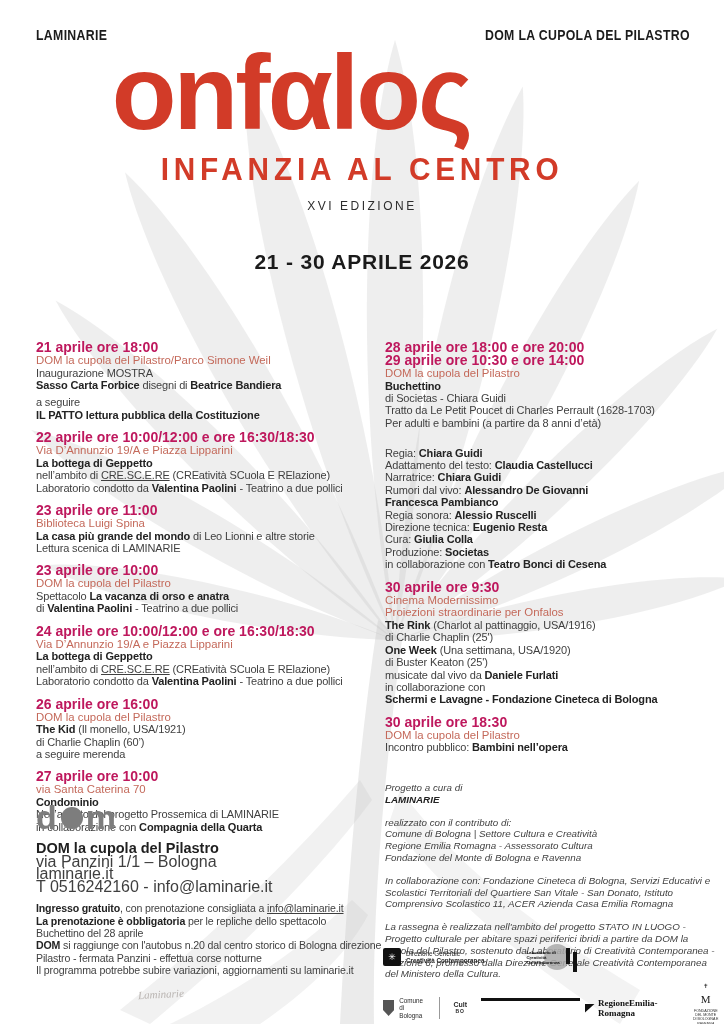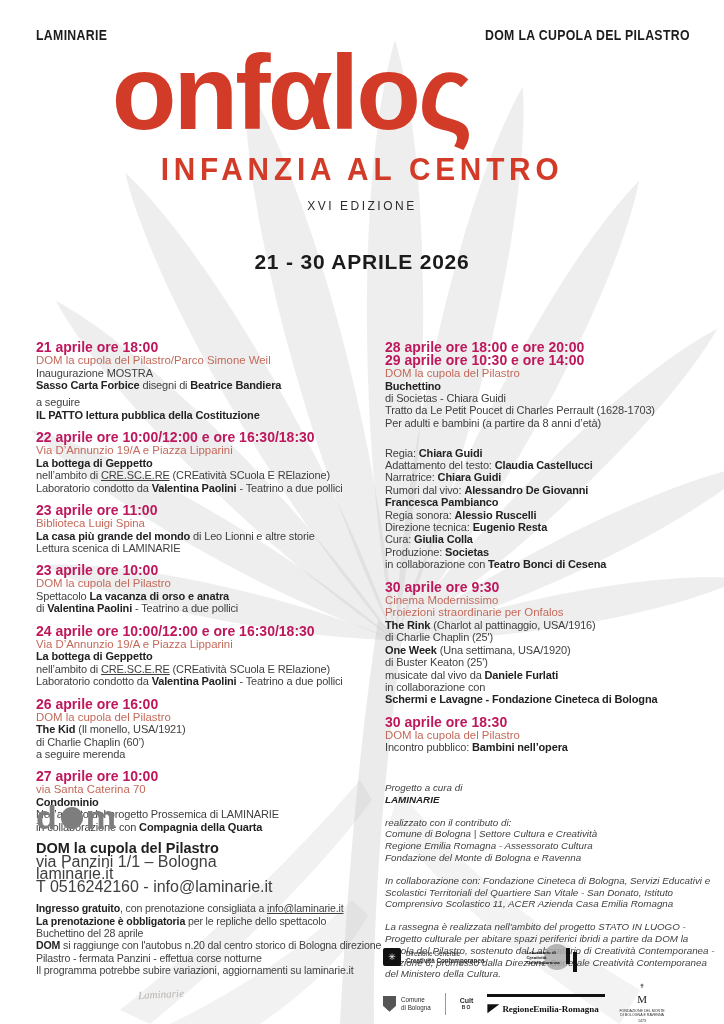--- a/index.html
+++ b/index.html
@@ -66,21 +66,21 @@
   .ptxt .strong{font-weight:bold;}
   .lab-logo{position:relative;width:56px;height:26px;}
   .lab-circle{position:absolute;left:18px;top:0;width:26px;height:26px;border-radius:50%;background:#a9a9a9;opacity:.85;}
   .lab-txt{position:absolute;left:0;top:6px;font-size:4.4px;line-height:5px;font-weight:bold;color:#111;width:30px;}
   .lab-bars{position:absolute;left:40px;top:4px;display:flex;gap:3px;}
   .lab-bars div{width:4px;background:#111;}
   .shield{width:13px;height:16px;background:#555;clip-path:polygon(0 0,100% 0,100% 62%,50% 100%,0 62%);}
   .cult{font-size:7px;line-height:7px;font-weight:bold;text-align:center;}
   .cult .mini{font-size:5px;letter-spacing:1px;}
   .vdiv{width:1px;height:22px;background:#999;}
-  .rer{display:flex;flex-direction:column;align-items:flex-start;}
+  .rer{display:flex;flex-direction:row;align-items:flex-start;}
   .rer-bar{width:118px;height:3px;background:#111;margin-bottom:2px;}
   .rer-row{display:flex;align-items:center;gap:3px;}
   .rer-flag{width:12px;height:9px;background:#111;clip-path:polygon(0 0,100% 0,0 100%);}
   .rer-name{font-family:"Liberation Serif",serif;font-weight:bold;font-size:9px;color:#111;}
   .fdm{display:flex;flex-direction:column;align-items:center;}
   .fdm-m{font-family:"Liberation Serif",serif;font-size:11px;line-height:10px;color:#222;}
   .fdm-cross{font-size:6px;line-height:5px;color:#222;}
   .fdm .ptxt{font-size:3.6px;line-height:4.2px;text-align:center;}
 </style>
 </head>

